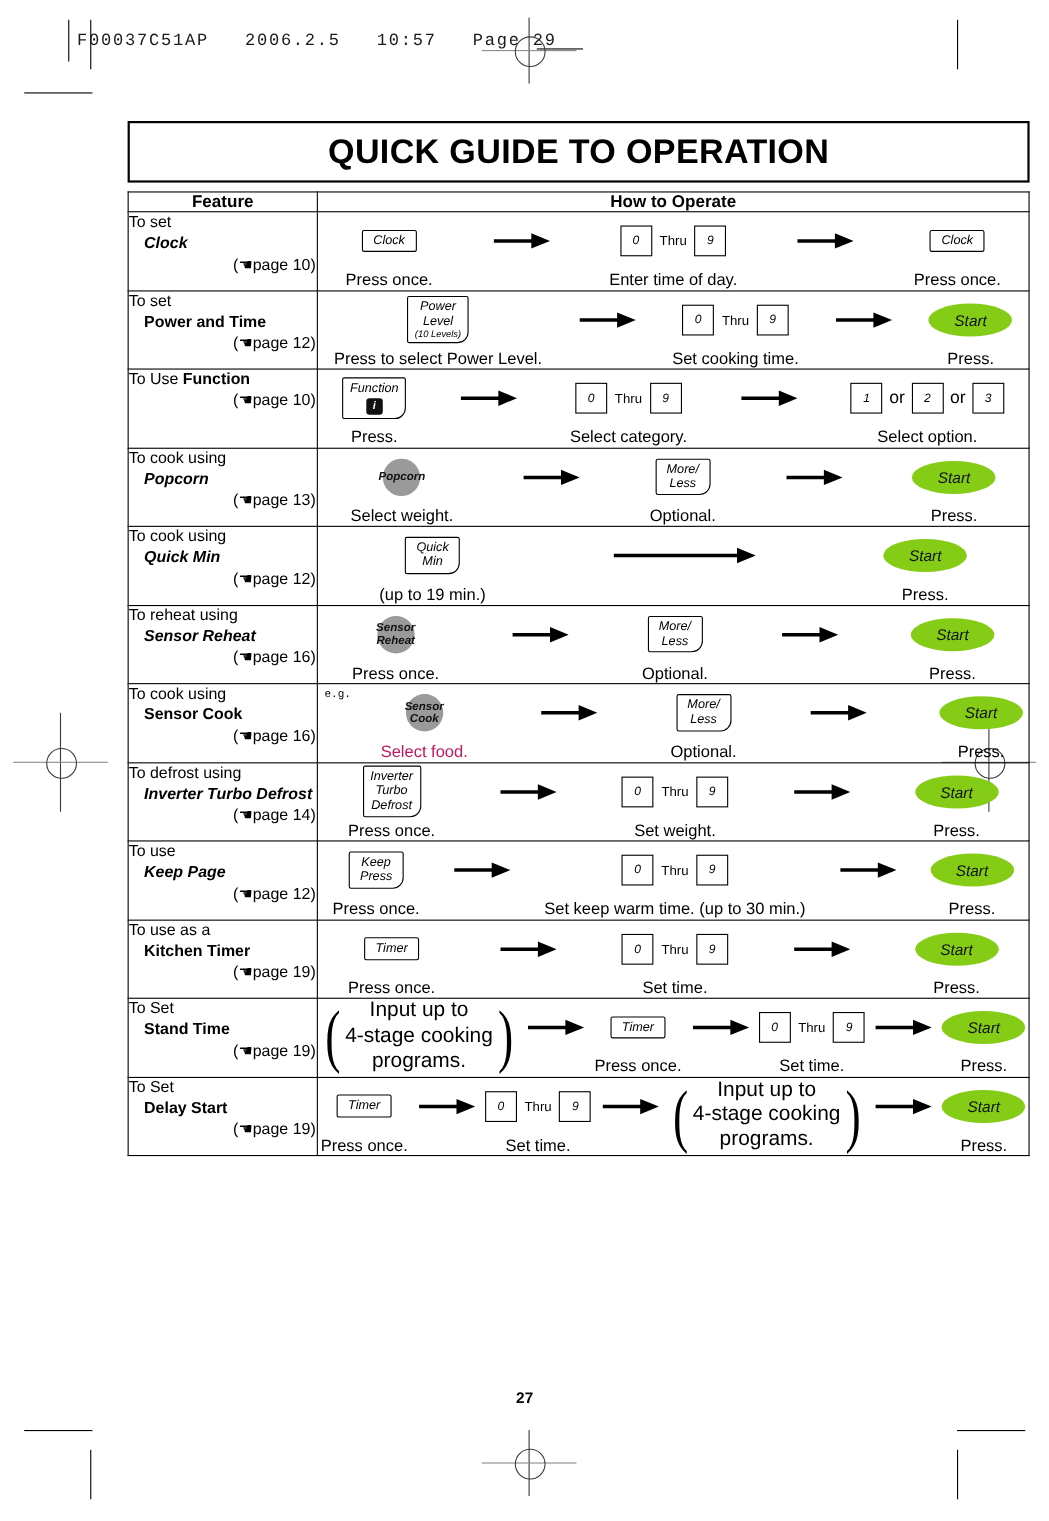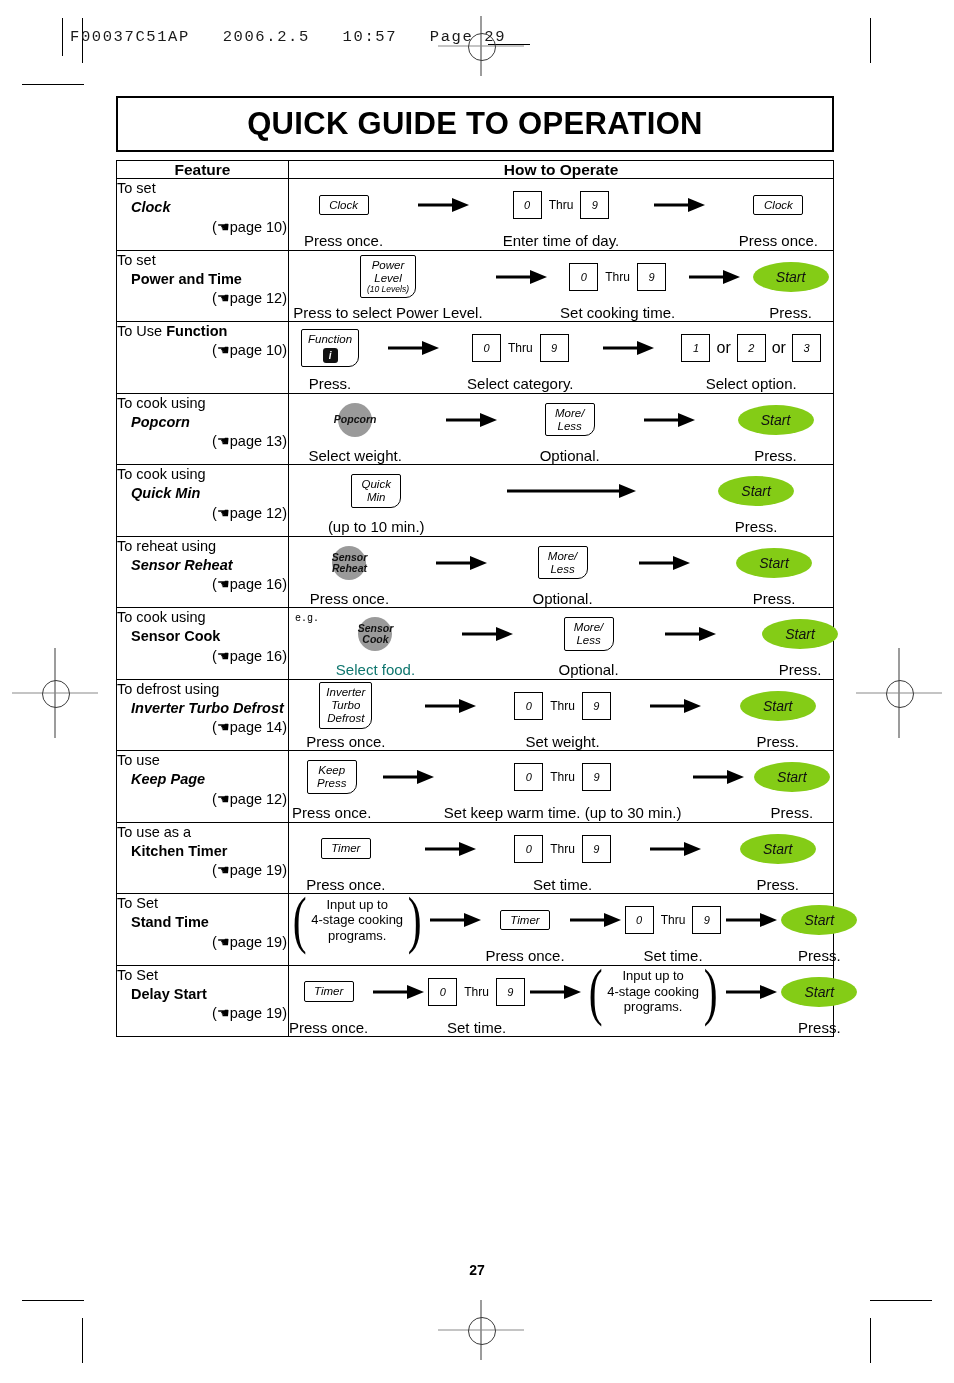--- a/index.html
+++ b/index.html
@@ -46,22 +46,22 @@
     position: absolute;
     left: 62px; top: 18px;
     width: 1px; height: 38px;
     background: #000;
   }
 
   
   .page-body {
     position: absolute;
     left: 116px;
-    top: 96px;
-    width: 718px;
+    top: 110px;
+    width: 820px;
   }
 
   .title-box {
     border: 2px solid #000;
     height: 52px;
     display: flex;
     align-items: center;
     justify-content: center;
     margin-bottom: 8px;
   }
@@ -138,21 +138,21 @@
     justify-content: center;
     min-height: 52px;
   }
   .step .caption {
     font-size: 15px;
     line-height: 1.1;
     text-align: center;
     white-space: nowrap;
     margin-top: 2px;
   }
-  .caption.blue { color: #0f766e; }
+  .caption.blue { color: #be185d; }
 
   
   .arrow {
     display: flex;
     align-items: center;
     min-height: 52px;
     padding: 0 4px;
   }
   .arrow svg { display: block; }
 
@@ -265,21 +265,21 @@
   }
   .brace {
     font-size: 64px;
     line-height: 0.78;
     font-family: "Liberation Serif", serif;
     font-weight: 300;
     transform: scaleX(0.65);
     color: #000;
   }
   .brace-inner {
-    font-size: 13px;
+    font-size: 19px;
     line-height: 1.2;
     text-align: center;
     white-space: nowrap;
     padding: 0 1px;
   }
 
   .eg {
     position: absolute;
     left: 6px;
     top: 5px;
@@ -556,21 +556,21 @@
           </td>
           <td class="howto">
             <div class="steps">
               <div class="step">
                 <div class="glyph-row">
                   <div class="key">
                     <span>Quick</span>
                     <span>Min</span>
                   </div>
                 </div>
-                <div class="caption">(up to 10 min.)</div>
+                <div class="caption">(up to 19 min.)</div>
               </div>
               <div class="arrow">
                 <svg width="130" height="16" viewBox="0 0 130 16">
                   <line x1="1" y1="8" x2="117" y2="8" stroke="#000" stroke-width="3.2"></line>
                   <polygon points="113,1 130,8 113,15" fill="#000"></polygon>
                 </svg>
               </div>
               <div class="step">
                 <div class="glyph-row">
                   <div class="oval">Start</div>

